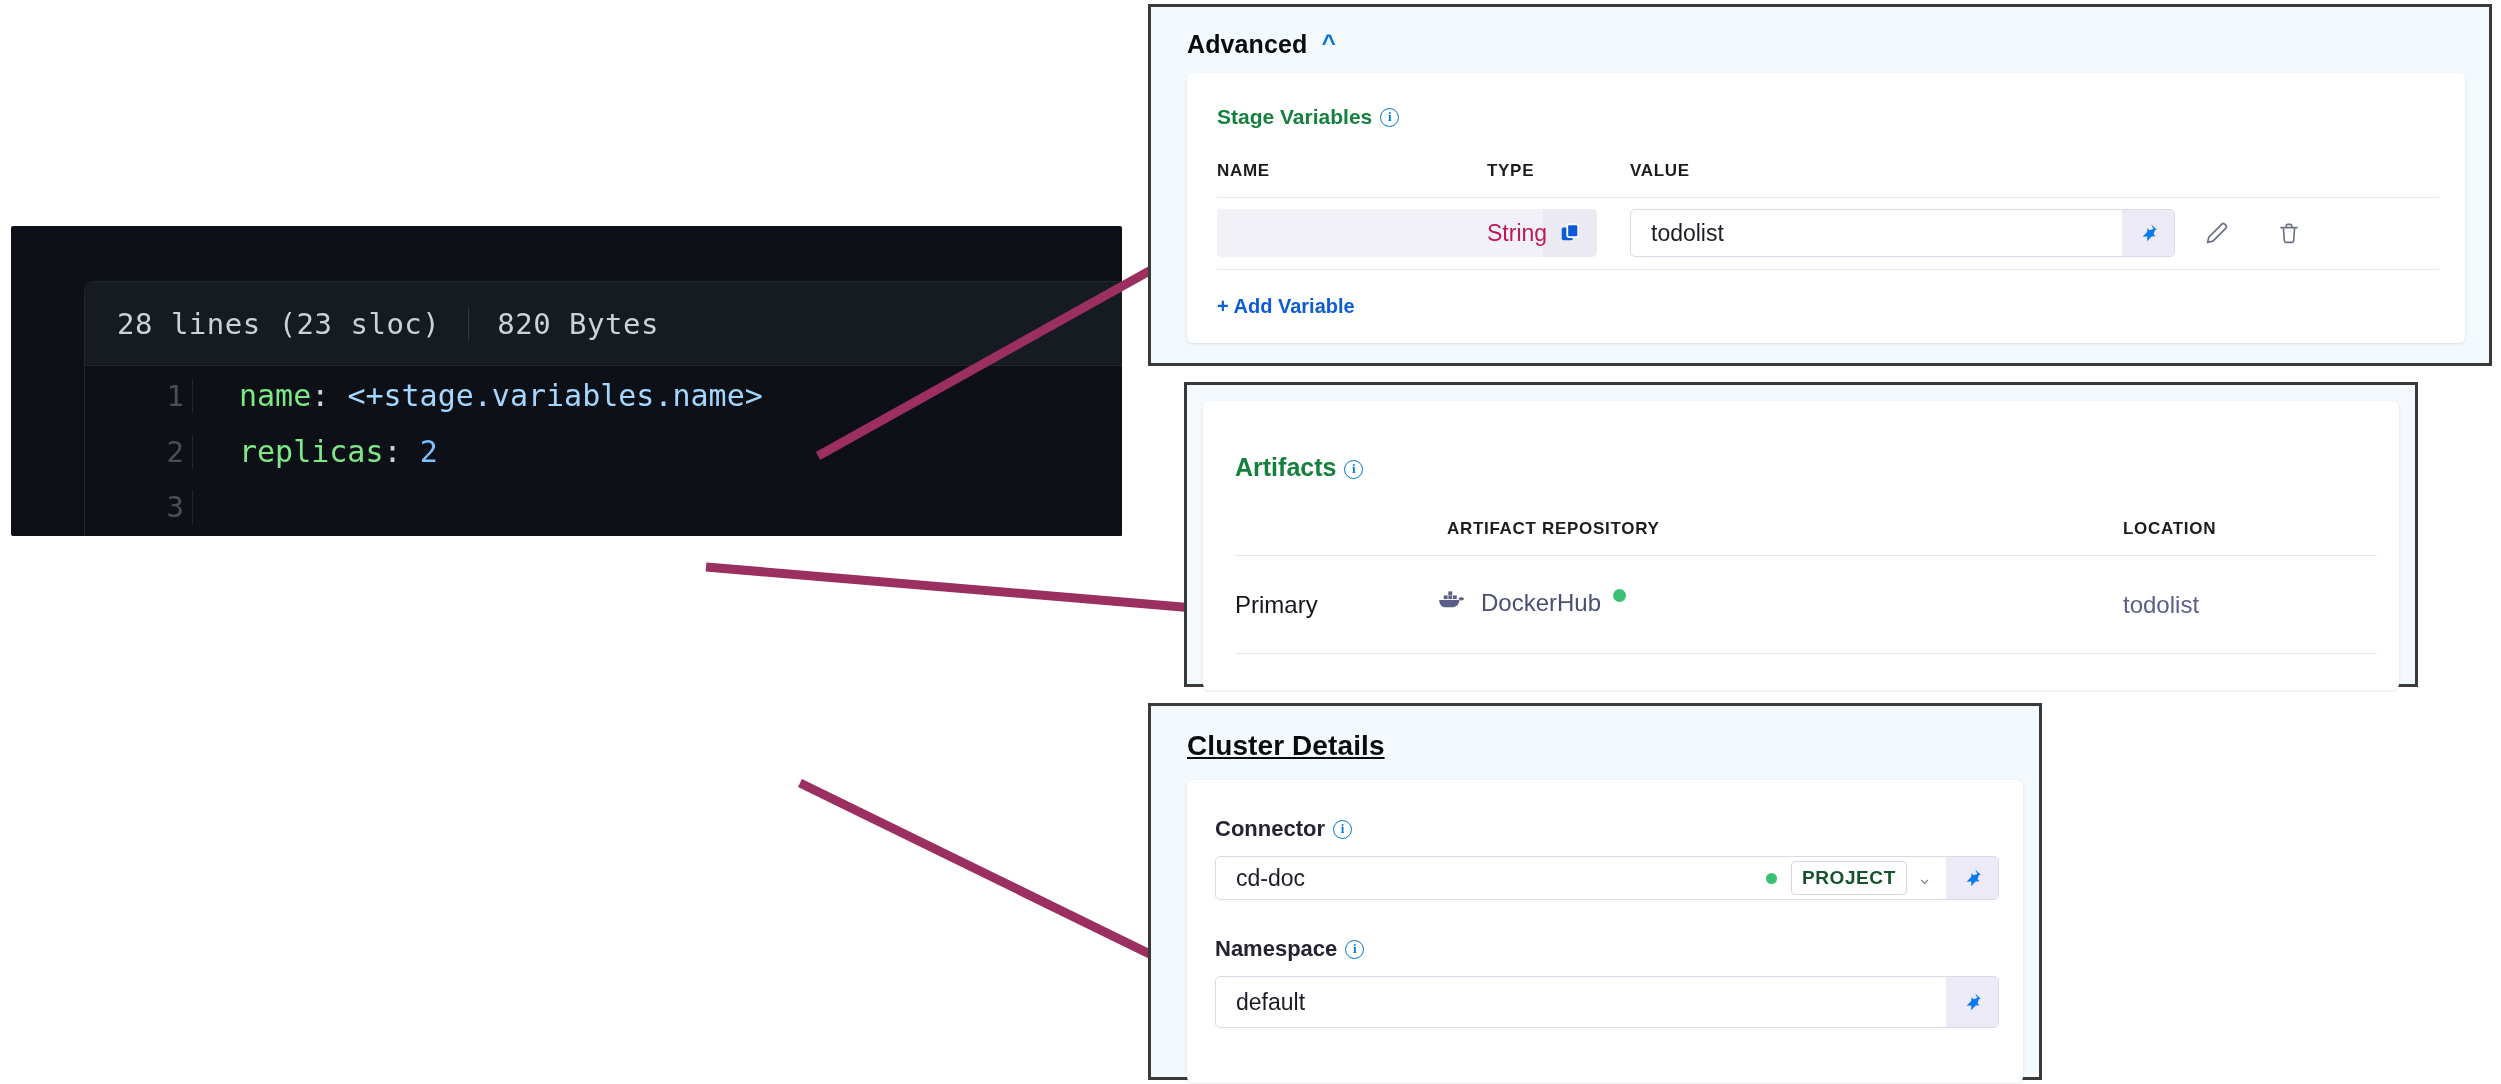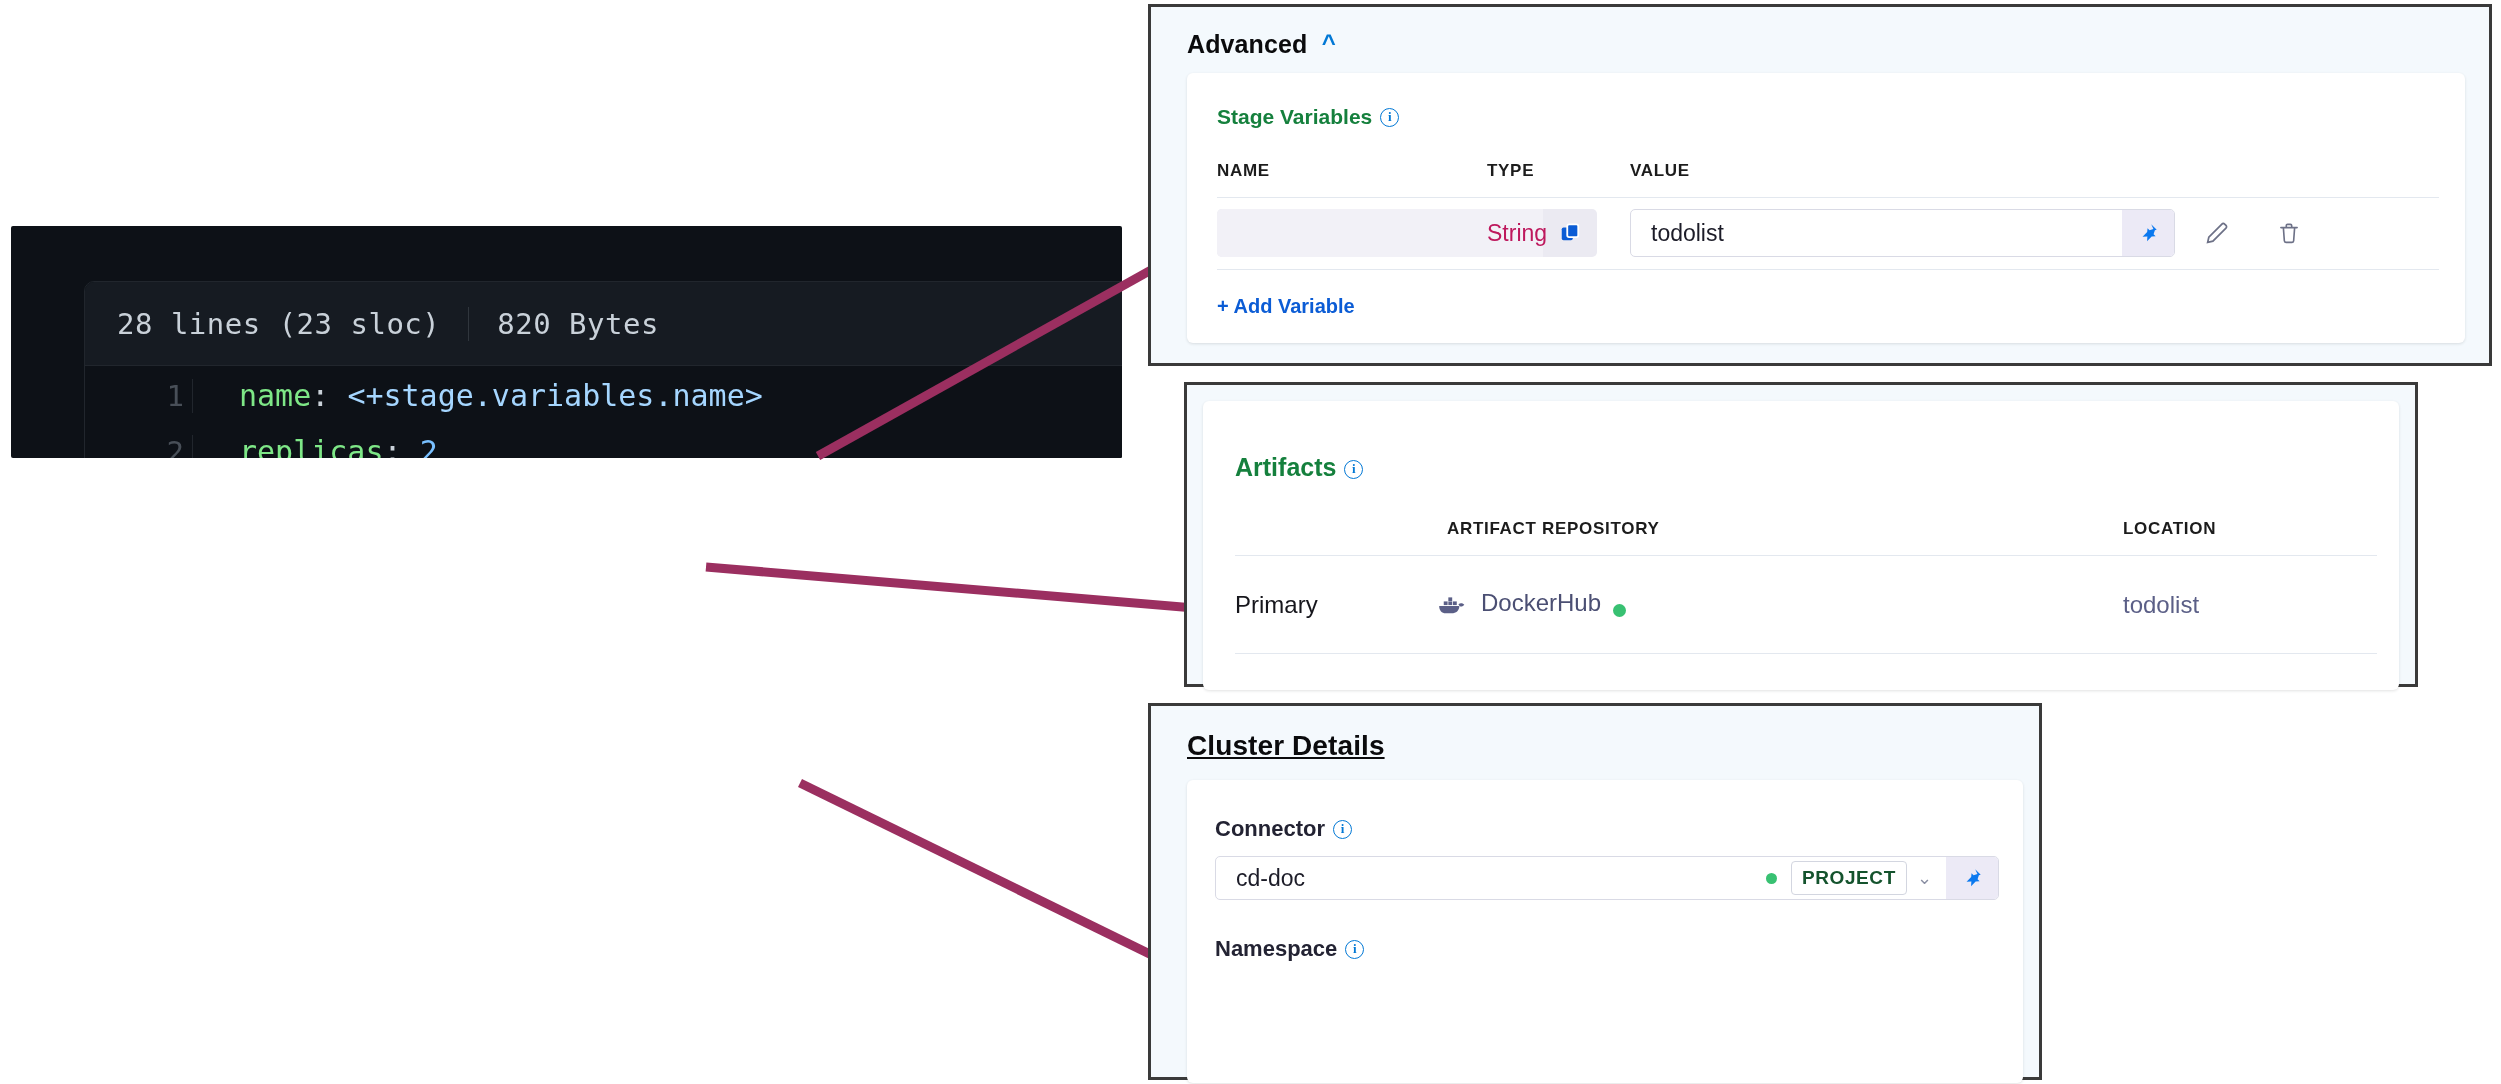--- a/index.html
+++ b/index.html
@@ -8,21 +8,21 @@
     background:#ffffff;
     font-family:"Liberation Sans", sans-serif;
     position:relative;
     overflow:hidden;
   }
 
   
   #code-viewer{
     position:absolute;
     left:11px; top:226px;
-    width:1111px; height:232px;
+    width:1111px; height:310px;
     background:#0d1117;
     border-radius:2px;
     overflow:hidden;
   }
   #code-card{
     position:absolute;
     left:73px; top:55px;
     right:-40px; bottom:-40px;
     background:#0d1117;
     border:1px solid #21262d;
@@ -330,21 +330,21 @@
 
     <div class="col-head" style="position:absolute;left:244px;top:118px;">ARTIFACT REPOSITORY</div>
     <div class="col-head" style="position:absolute;left:920px;top:118px;">LOCATION</div>
 
     <div class="row-line" style="left:32px;right:22px;top:154px;"></div>
     <div class="row-line" style="left:32px;right:22px;top:252px;"></div>
 
     <div>
       <div class="cell-text" style="position:absolute;left:32px;top:190px;">Primary</div>
 
-      <div style="position:absolute;left:234px;top:188px;display:flex;align-items:flex-end;">
+      <div style="position:absolute;left:234px;top:188px;display:flex;align-items:flex-start;">
         <span style="margin-right:14px;display:flex;">
           <svg width="30" height="22" viewBox="0 0 32 24" aria-hidden="true">
             <rect x="7" y="7" width="4.2" height="4" fill="#5b5f87"></rect>
             <rect x="12" y="7" width="4.2" height="4" fill="#5b5f87"></rect>
             <rect x="12" y="2.6" width="4.2" height="4" fill="#5b5f87"></rect>
             <rect x="17" y="7" width="4.2" height="4" fill="#5b5f87"></rect>
             <path d="M2 12h22c0 5-3.5 8-8.5 8H9c-4 0-7-3-7-8z" fill="#5b5f87"></path>
             <path d="M23 10c2.5-1.8 5.5-.6 6.4.6-1.3 1.8-3.3 2.3-5 1.6z" fill="#5b5f87"></path>
           </svg>
         </span>
@@ -375,14 +375,22 @@
         <svg width="22" height="22" viewBox="0 0 24 24" aria-hidden="true">
           <path d="M15.5 2.5l6 6-2 .6-1.4 4.2 2.2 2.2-4.3.4-5 5 .3-5.2-5.2.3 5-5 .4-4.3 2.2 2.2 4.2-1.4z" fill="#0b79ef"></path>
         </svg>
       </div>
     </div>
 
     <div class="field-label" style="position:absolute;left:28px;top:156px;">
       <span>Namespace</span><span class="info-i">i</span>
     </div>
 
+    <div class="field-input" style="left:28px;top:196px;right:24px;height:52px;">
+      <div class="txt">default</div>
+      <div class="pin-addon">
+        <svg width="22" height="22" viewBox="0 0 24 24" aria-hidden="true">
+          <path d="M15.5 2.5l6 6-2 .6-1.4 4.2 2.2 2.2-4.3.4-5 5 .3-5.2-5.2.3 5-5 .4-4.3 2.2 2.2 4.2-1.4z" fill="#0b79ef"></path>
+        </svg>
+      </div>
+    </div>
   </div>
 </div>
 
 </body></html>

